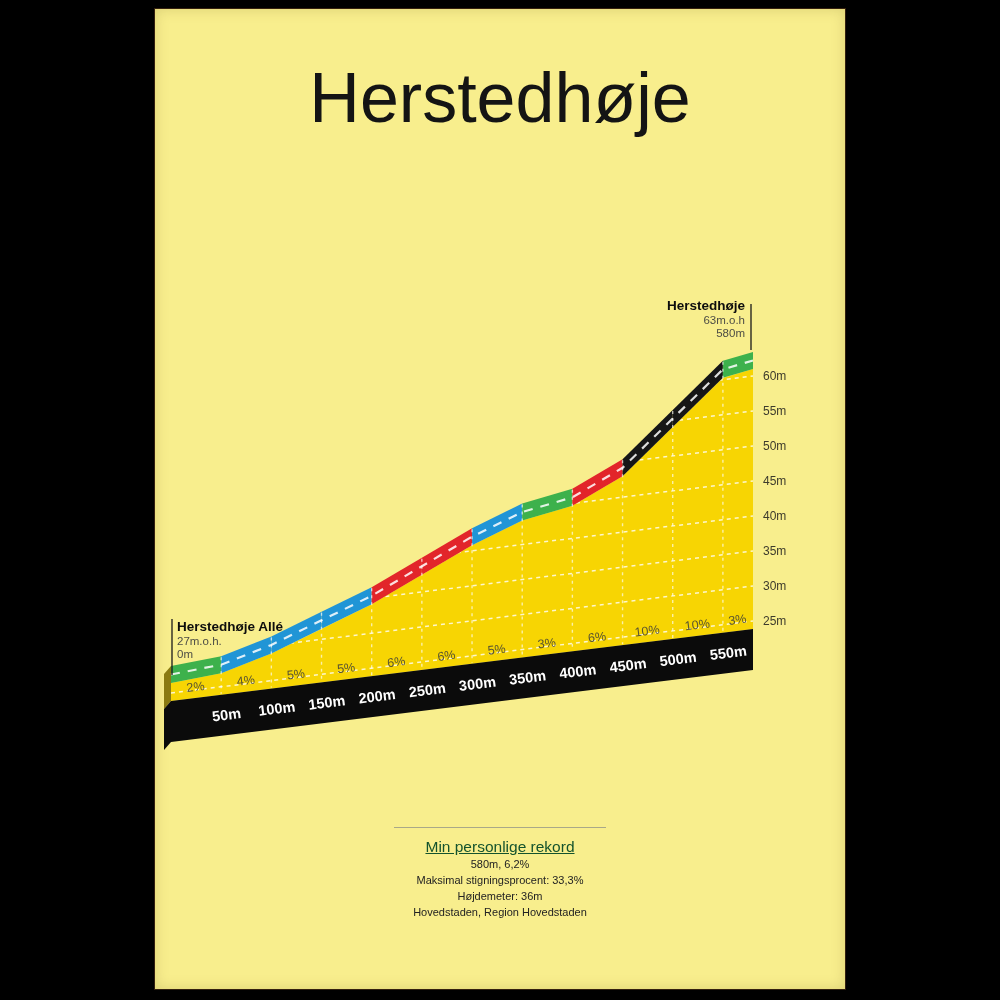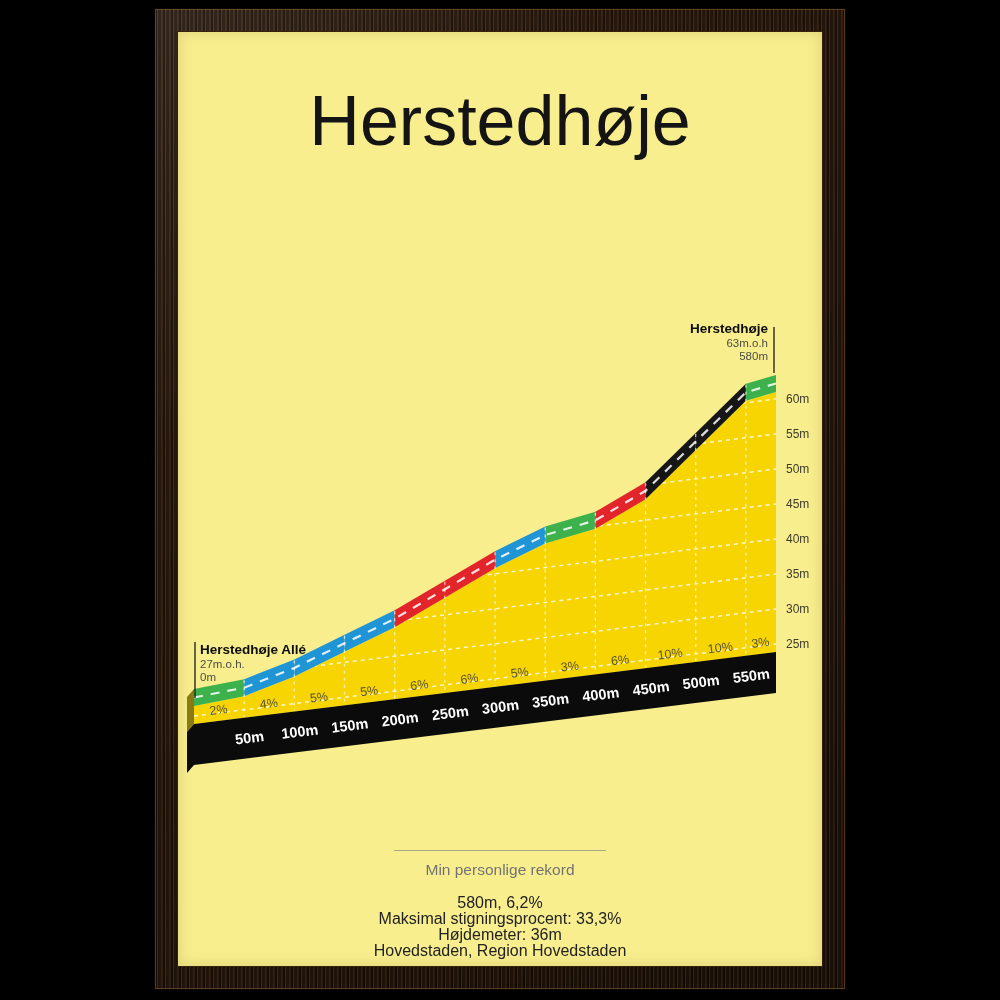--- a/index.html
+++ b/index.html
@@ -1,39 +1,38 @@
 <!DOCTYPE html>
 <html><head>
 <meta charset="utf-8">
 <style>
   html,body{margin:0;padding:0;background:#000;}
   .stage{position:relative;width:1000px;height:1000px;background:#000;overflow:hidden;
          font-family:"Liberation Sans",sans-serif;}
   .frame{position:absolute;left:155px;top:9px;width:690px;height:980px;box-sizing:border-box;
-         padding:23px;
          background-color:#2b1a0e;
          background-image:
            repeating-linear-gradient(90deg, rgba(0,0,0,.38) 0 2px, rgba(128,86,46,.30) 2px 3px,
              rgba(28,16,7,.34) 3px 6px, rgba(96,62,30,.24) 6px 8px),
            linear-gradient(135deg, rgba(255,255,255,.10), rgba(0,0,0,0) 28%, rgba(0,0,0,.42) 92%);
          box-shadow:0 0 0 1px #0a0603, inset 0 0 0 1px rgba(158,110,58,.45);}
   .poster{position:relative;width:100%;height:100%;background:#f8ee8d;
           box-shadow:0 0 0 1px rgba(55,34,15,.95), inset 0 0 14px rgba(120,100,30,.22);}
   .title{position:absolute;top:54px;left:0;right:0;text-align:center;
          font-size:70px;font-weight:400;color:#141414;line-height:1;}
   .chart-svg{position:absolute;left:0;top:0;width:644px;height:934px;}
   .t-grad{font-size:12.5px;fill:#5a5531;}
   .t-dist{font-size:14.5px;font-weight:700;fill:#ffffff;}
   .t-elev{font-size:12px;fill:#3d3b2c;}
   .t-mkname{font-size:13.5px;font-weight:700;fill:#0d0d0d;}
   .t-mksub{font-size:11.5px;fill:#4d4d45;}
   .footer{position:absolute;top:818px;left:0;right:0;text-align:center;color:#222;}
   .footer .divider{width:212px;height:1px;background:#a9a888;margin:0 auto 10px auto;}
-  .footer .heading{font-size:15.5px;color:#737373;margin-bottom:16px;}
-  .footer .line{font-size:16px;line-height:16px;color:#222;}
+  .footer .heading{font-size:15.5px;color:#14532d;text-decoration:underline;}
+  .footer .line{font-size:11px;line-height:16px;color:#222;}
 </style>
 </head>
 <body>
 
 <div class="stage">
   <div class="frame">
     <div class="poster">
       <div class="title">Herstedhøje</div>
       <svg id="climb-svg" class="chart-svg" viewBox="0 0 644 934" preserveAspectRatio="none">
           <defs>

